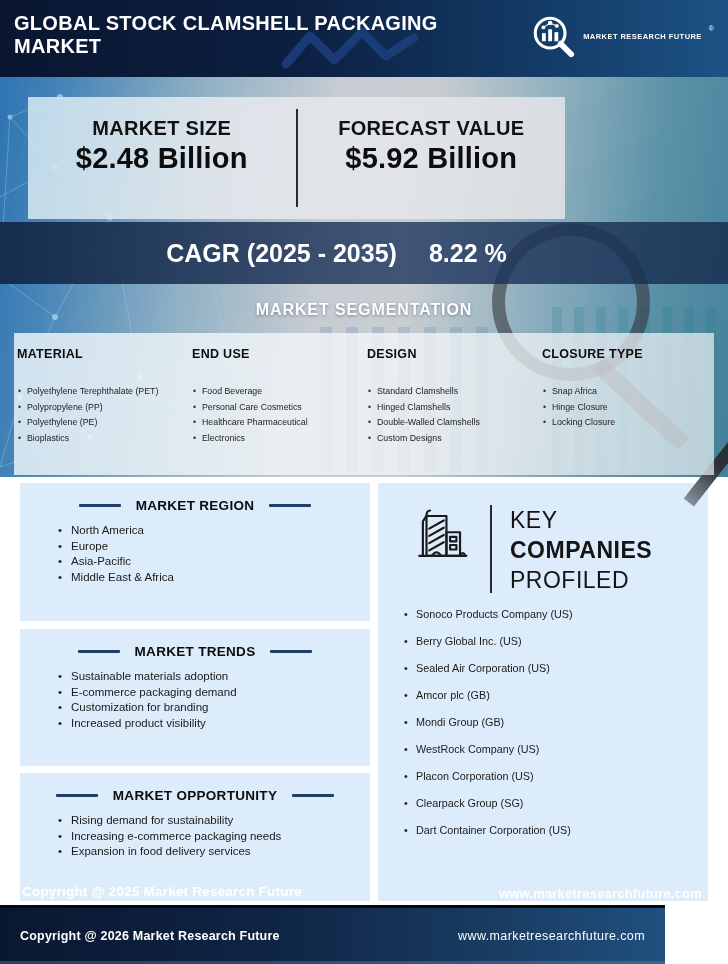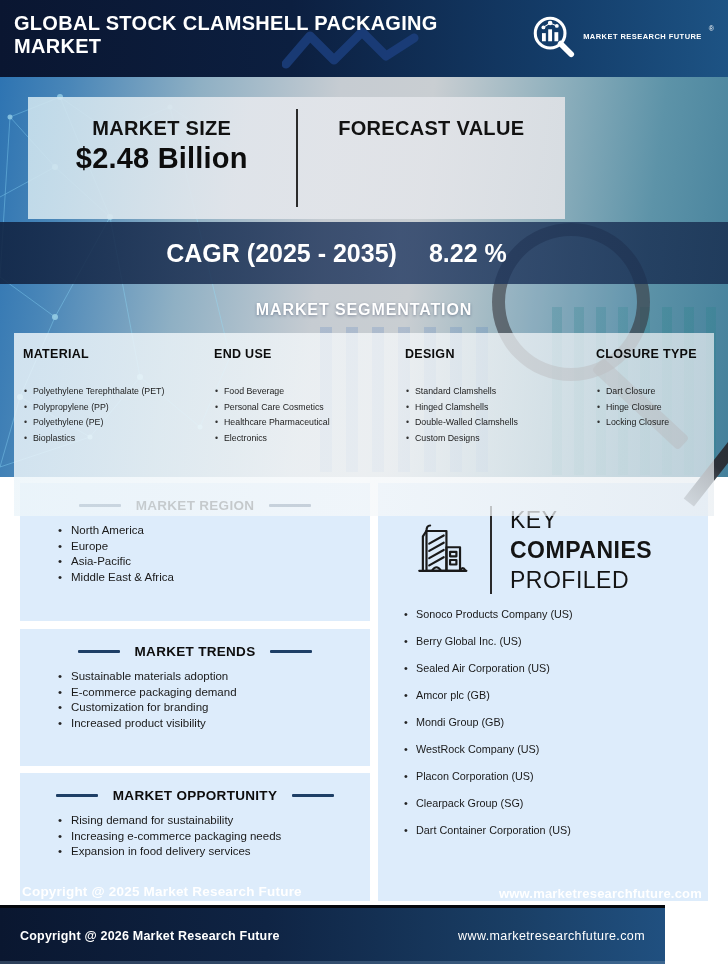--- a/index.html
+++ b/index.html
@@ -67,45 +67,45 @@
     color:#ffffff; font-weight:bold; font-size:25px; padding-right:55px; box-sizing:border-box;
   }
 
   .seg-title {
     position:absolute; left:0; top:224px; width:728px; z-index:2; text-align:center;
     color:#ffffff; font-weight:bold; font-size:16px; letter-spacing:.9px;
     text-shadow:0 1px 3px rgba(10,25,60,.4);
   }
 
   .seg-panel {
-    position:absolute; left:14px; top:256px; width:700px; height:183px; z-index:2;
+    position:absolute; left:14px; top:256px; width:700px; height:142px; z-index:2;
     background:linear-gradient(95deg, rgba(236,245,250,.84), rgba(245,248,250,.78) 50%, rgba(233,238,242,.72));
     display:grid; grid-template-columns:175px 175px 175px 150px;
-    padding:14px 0 0 9px; box-sizing:border-box;gap:16px;
+    padding:14px 0 0 3px; box-sizing:border-box;
   }
   .seg-heading { font-size:12.5px; font-weight:bold; color:#0c0c0c; letter-spacing:.3px; margin-bottom:23px; }
   .seg-item { font-size:8.8px; color:#1c1c1c; line-height:15.5px; position:relative; padding-left:10px; padding-right:8px; }
   .seg-item::before { content:"•"; position:absolute; left:1px; color:#333; }
 
   
   .bottom { position:absolute; top:477px; left:0; width:728px; height:428px; background:#ffffff; }
   .info-card { position:absolute; background:#ddecfb; }
   .card-region      { left:20px; top:6px;   width:350px; height:138px; }
   .card-trends      { left:20px; top:152px; width:350px; height:137px; }
   .card-opportunity { left:20px; top:296px; width:350px; height:128px; }
   .card-companies   { left:378px; top:6px;  width:330px; height:418px; background:#ddecfb; position:absolute; }
 
   .card-title-row { display:flex; align-items:center; justify-content:center; gap:15px; padding-top:15px; }
   .dash { width:42px; height:3px; background:#1e3f66; border-radius:1px; }
   .card-title { font-size:13.5px; font-weight:bold; color:#0d0d0d; letter-spacing:.3px; }
   .info-list { margin-top:10px; padding-left:38px; }
   .info-item { font-size:11.5px; color:#1a1a1a; line-height:15.5px; position:relative; padding-left:13px; }
   .info-item::before { content:"•"; position:absolute; left:0; color:#222; }
 
-  .companies-header { display:flex; align-items:center; padding:22px 4px 0 34px; }
+  .companies-header { display:flex; padding:22px 4px 0 34px; }
   .comp-divider { width:2px; height:88px; background:#2a2a2a; margin:0 18px 0 20px; }
   .companies-title { font-size:23px; color:#141414; line-height:30px; letter-spacing:.5px; }
   .companies-title .bold { font-weight:bold; }
   .companies-list { margin-top:13px; padding-left:26px; }
   .company-item { font-size:10.8px; color:#1a1a1a; line-height:13px; margin-bottom:14px; position:relative; padding-left:12px; }
   .company-item::before { content:"•"; position:absolute; left:0; color:#222; }
 
   .wm { position:absolute; color:#ffffff; font-weight:bold; z-index:3;text-align:center; }
   .wm-copy { left:22px; top:407px; font-size:13.5px; letter-spacing:.2px; }
   .wm-site { right:26px; top:409px; font-size:13px; letter-spacing:.2px; }
@@ -179,20 +179,21 @@
     <div class="pen"></div>
 
     <div class="size-card">
       <div class="stat">
         <div class="stat-label">MARKET SIZE</div>
         <div class="stat-value">$2.48 Billion</div>
       </div>
       <div class="v-divider"></div>
       <div class="stat">
         <div class="stat-label">FORECAST VALUE</div>
+        <div class="stat-value">$5.92 Billion</div>
       </div>
     </div>
 
     <div class="cagr-band">
       <span>CAGR (2025 - 2035)</span>
       <span>8.22 %</span>
     </div>
 
     <div class="seg-title">MARKET SEGMENTATION</div>
 
@@ -220,21 +221,21 @@
         <div>
             <div class="seg-item">Standard Clamshells</div>
             <div class="seg-item">Hinged Clamshells</div>
             <div class="seg-item">Double-Walled Clamshells</div>
             <div class="seg-item">Custom Designs</div>
           </div>
       </div>
       <div class="seg-col">
         <div class="seg-heading">CLOSURE TYPE</div>
         <div>
-            <div class="seg-item">Dart Closure</div>
+            <div class="seg-item">Snap Africa</div>
             <div class="seg-item">Hinge Closure</div>
             <div class="seg-item">Locking Closure</div>
           </div>
       </div>
     </div>
   </div>
 
   <div class="bottom">
 
     <div class="info-card card-region">

